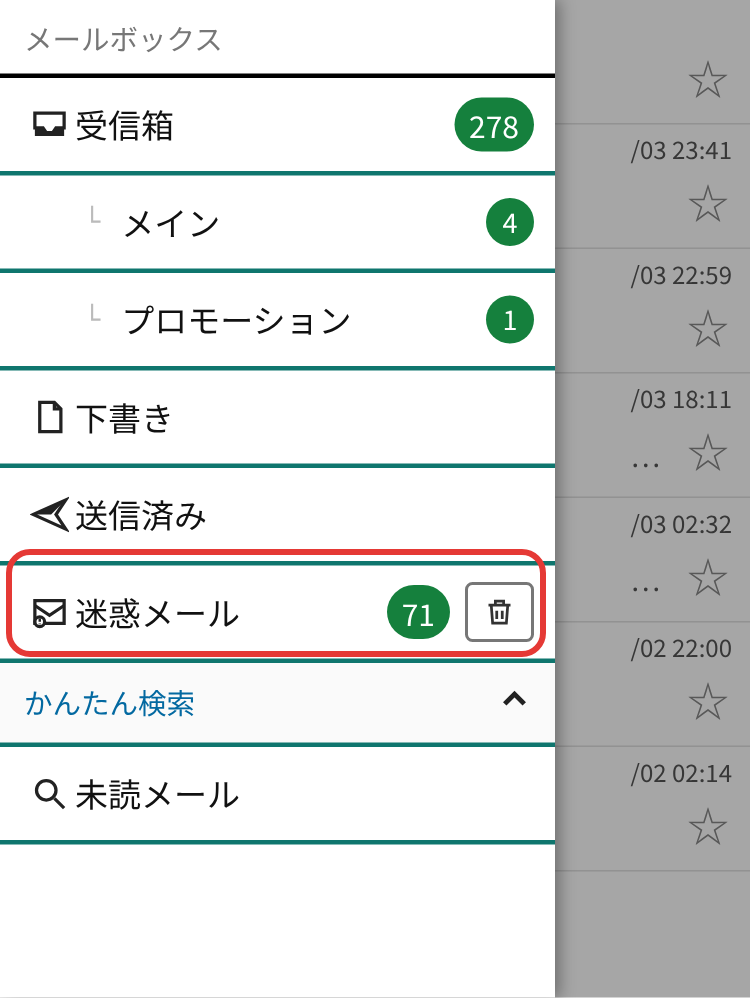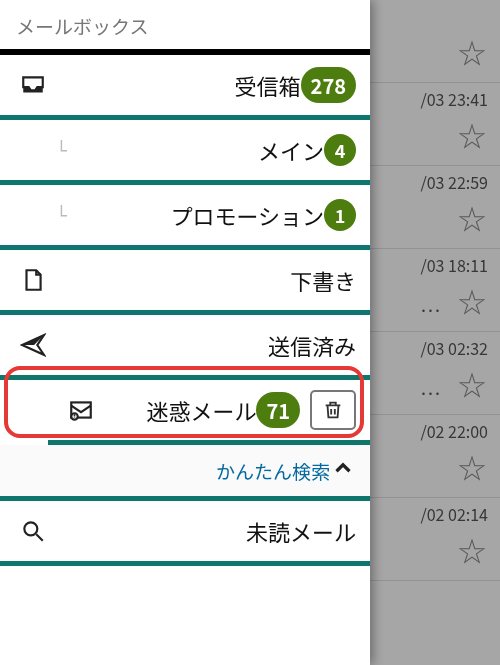--- a/index.html
+++ b/index.html
@@ -7,28 +7,28 @@
   .screen{position:absolute;inset:0;}
   
   .bg{position:absolute;inset:0;background:#fff;}
   .bg-item{height:83px;border-bottom:1px solid #e0e0e0;position:relative;}
   .bg-time{position:absolute;right:12px;top:4px;font-size:16px;color:#555;}
   .bg-star{position:absolute;right:14px;bottom:10px;font-size:28px;color:#888;}
   .bg-ell{position:absolute;right:58px;bottom:14px;color:#555;font-size:18px;letter-spacing:2px;}
   .dim{position:absolute;inset:0;background:rgba(0,0,0,.35);}
   
   .drawer{position:absolute;left:0;top:0;width:370px;height:665px;background:#fff;box-shadow:3px 0 10px rgba(0,0,0,.35);display:flex;flex-direction:column;}
-  .sec-title{padding:12px 16px 10px;font-size:19px;color:#777;border-bottom:6px solid #000000;}
-  .row{display:flex;align-items:center;height:65px;border-bottom:5px solid #0f766e;padding:0 14px 0 16px;text-align:right;}
+  .sec-title{padding:12px 16px 10px;font-size:19px;color:#777;border-bottom:3px solid #000000;}
+  .row{display:flex;align-items:center;height:65px;border-bottom:3px solid #0f766e;padding:0 14px 0 16px;}
   .row .icon{width:34px;display:flex;align-items:center;justify-content:center;color:#222;}
   .row .icon svg{width:26px;height:26px;}
   .row .label{flex:1;font-size:22px;color:#111;}
   .row.sub{padding-left:56px;}
   .row.sub .tree{color:#bbb;font-size:18px;margin-right:14px;font-family:monospace;}
-  .badge{min-width:36px;height:36px;padding:0 10px;border-radius:18px;background:#4d7c0f;color:#fff;font-size:20px;font-weight:700;display:flex;align-items:center;justify-content:center;}
+  .badge{min-width:36px;height:36px;padding:0 10px;border-radius:18px;background:#15803d;color:#fff;font-size:20px;font-weight:400;display:flex;align-items:center;justify-content:center;}
   .badge.sm{min-width:32px;height:32px;font-size:18px;}
   .trash-btn{margin-left:10px;width:46px;height:40px;border:2px solid #777;border-radius:5px;background:#fff;display:flex;align-items:center;justify-content:center;}
   .trash-btn svg{width:22px;height:22px;}
   .row .side-icon{margin-left:auto;color:#888;}
   .row .side-icon svg{width:24px;height:24px;}
   .highlight{position:absolute;border:4px solid #e53935;border-radius:16px;pointer-events:none;left:4px;width:360px;}
   .chev{margin-left:auto;color:#222;}
   .chev svg{width:26px;height:26px;}
 </style>
 </head>
@@ -109,21 +109,21 @@
     <div class="row">
       <span class="icon">
         <svg viewBox="0 0 24 24" fill="currentColor">
             <path d="M2 12l20-9-6 9 6 9z" fill="none" stroke="currentColor" stroke-width="2"></path>
             <path d="M2 12l20-9-9 9z"></path>
           </svg>
       </span>
       <span class="label">送信済み</span>
     </div>
 
-    <div class="row" id="row-spam" style="position:relative;margin-left:48px;">
+    <div class="row" id="row-spam" style="position:relative;">
       <span class="icon">
         <svg viewBox="0 0 24 24" fill="none" stroke="currentColor" stroke-width="2">
             <rect x="3" y="5" width="18" height="14"></rect>
             <path d="M3 8l9 6 9-6"></path>
             <circle cx="6" cy="18" r="3" fill="#fff"></circle>
             <path d="M6 16v2m0 1v.5" stroke-width="1.5"></path>
           </svg>
       </span>
       <span class="label">迷惑メール</span>
       <span class="badge">71</span>

